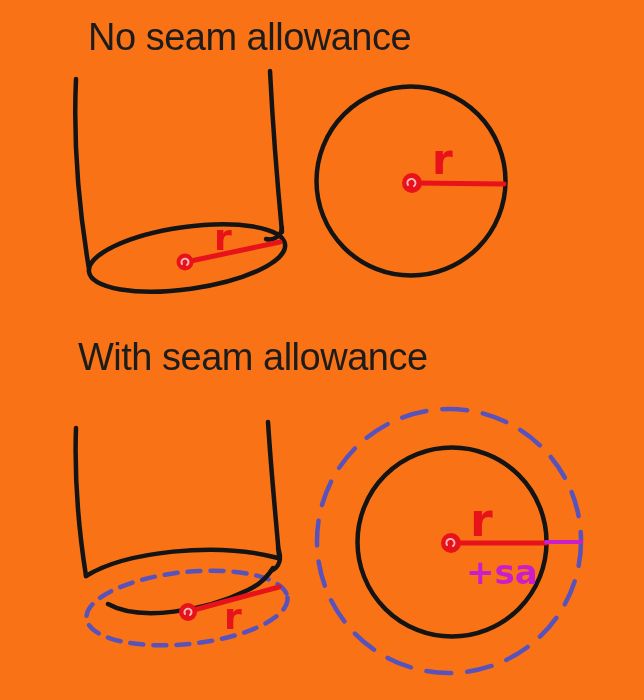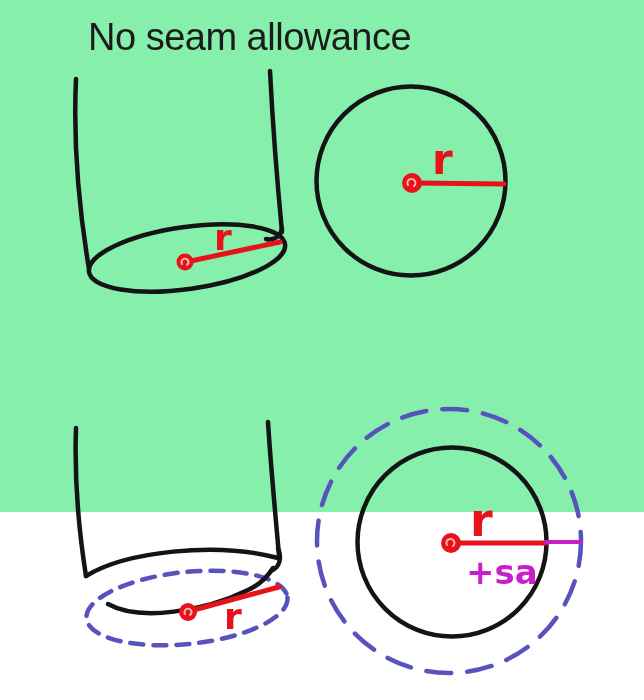--- a/index.html
+++ b/index.html
@@ -6,22 +6,22 @@
     margin: 0;
     padding: 0;
     width: 644px;
     height: 700px;
     background: #ffffff;
     overflow: hidden;
   }
   .stage {
     position: relative;
     width: 644px;
-    height: 512px;
-    background: #86efac;
+    height: 700px;
+    background: #f97316;
   }
   .title {
     position: absolute;
     font-family: "Liberation Sans", sans-serif;
     font-size: 38px;
     font-weight: 400;
     letter-spacing: -0.5px;
     color: #1c1c1c;
     white-space: nowrap;
   }
@@ -67,20 +67,21 @@
     font-weight: 700;
   }
 </style>
 </head>
 <body>
 
 <div class="stage">
 
   <div class="title title-no-seam">No seam allowance</div>
 
+  <div class="title title-with-seam">With seam allowance</div>
 
   <svg class="diagram" viewBox="0 0 644 700" xmlns="http://www.w3.org/2000/svg">
 
     <g>
       <path class="ink" d="M76,79 C73,145 80,215 89,269"></path>
       <path class="ink" d="M270,71 C273,130 278,190 282,232"></path>
       <path class="ink" d="M282,228 C281,236 274,241 266,239"></path>
       <ellipse class="ink" cx="187" cy="258" rx="99" ry="31" transform="rotate(-8 187 258)"></ellipse>
       <path class="redline" d="M186,262 L280,242" stroke="#e8121b"></path>
       <circle cx="185" cy="262" r="8.5" fill="#e8121b"></circle>

